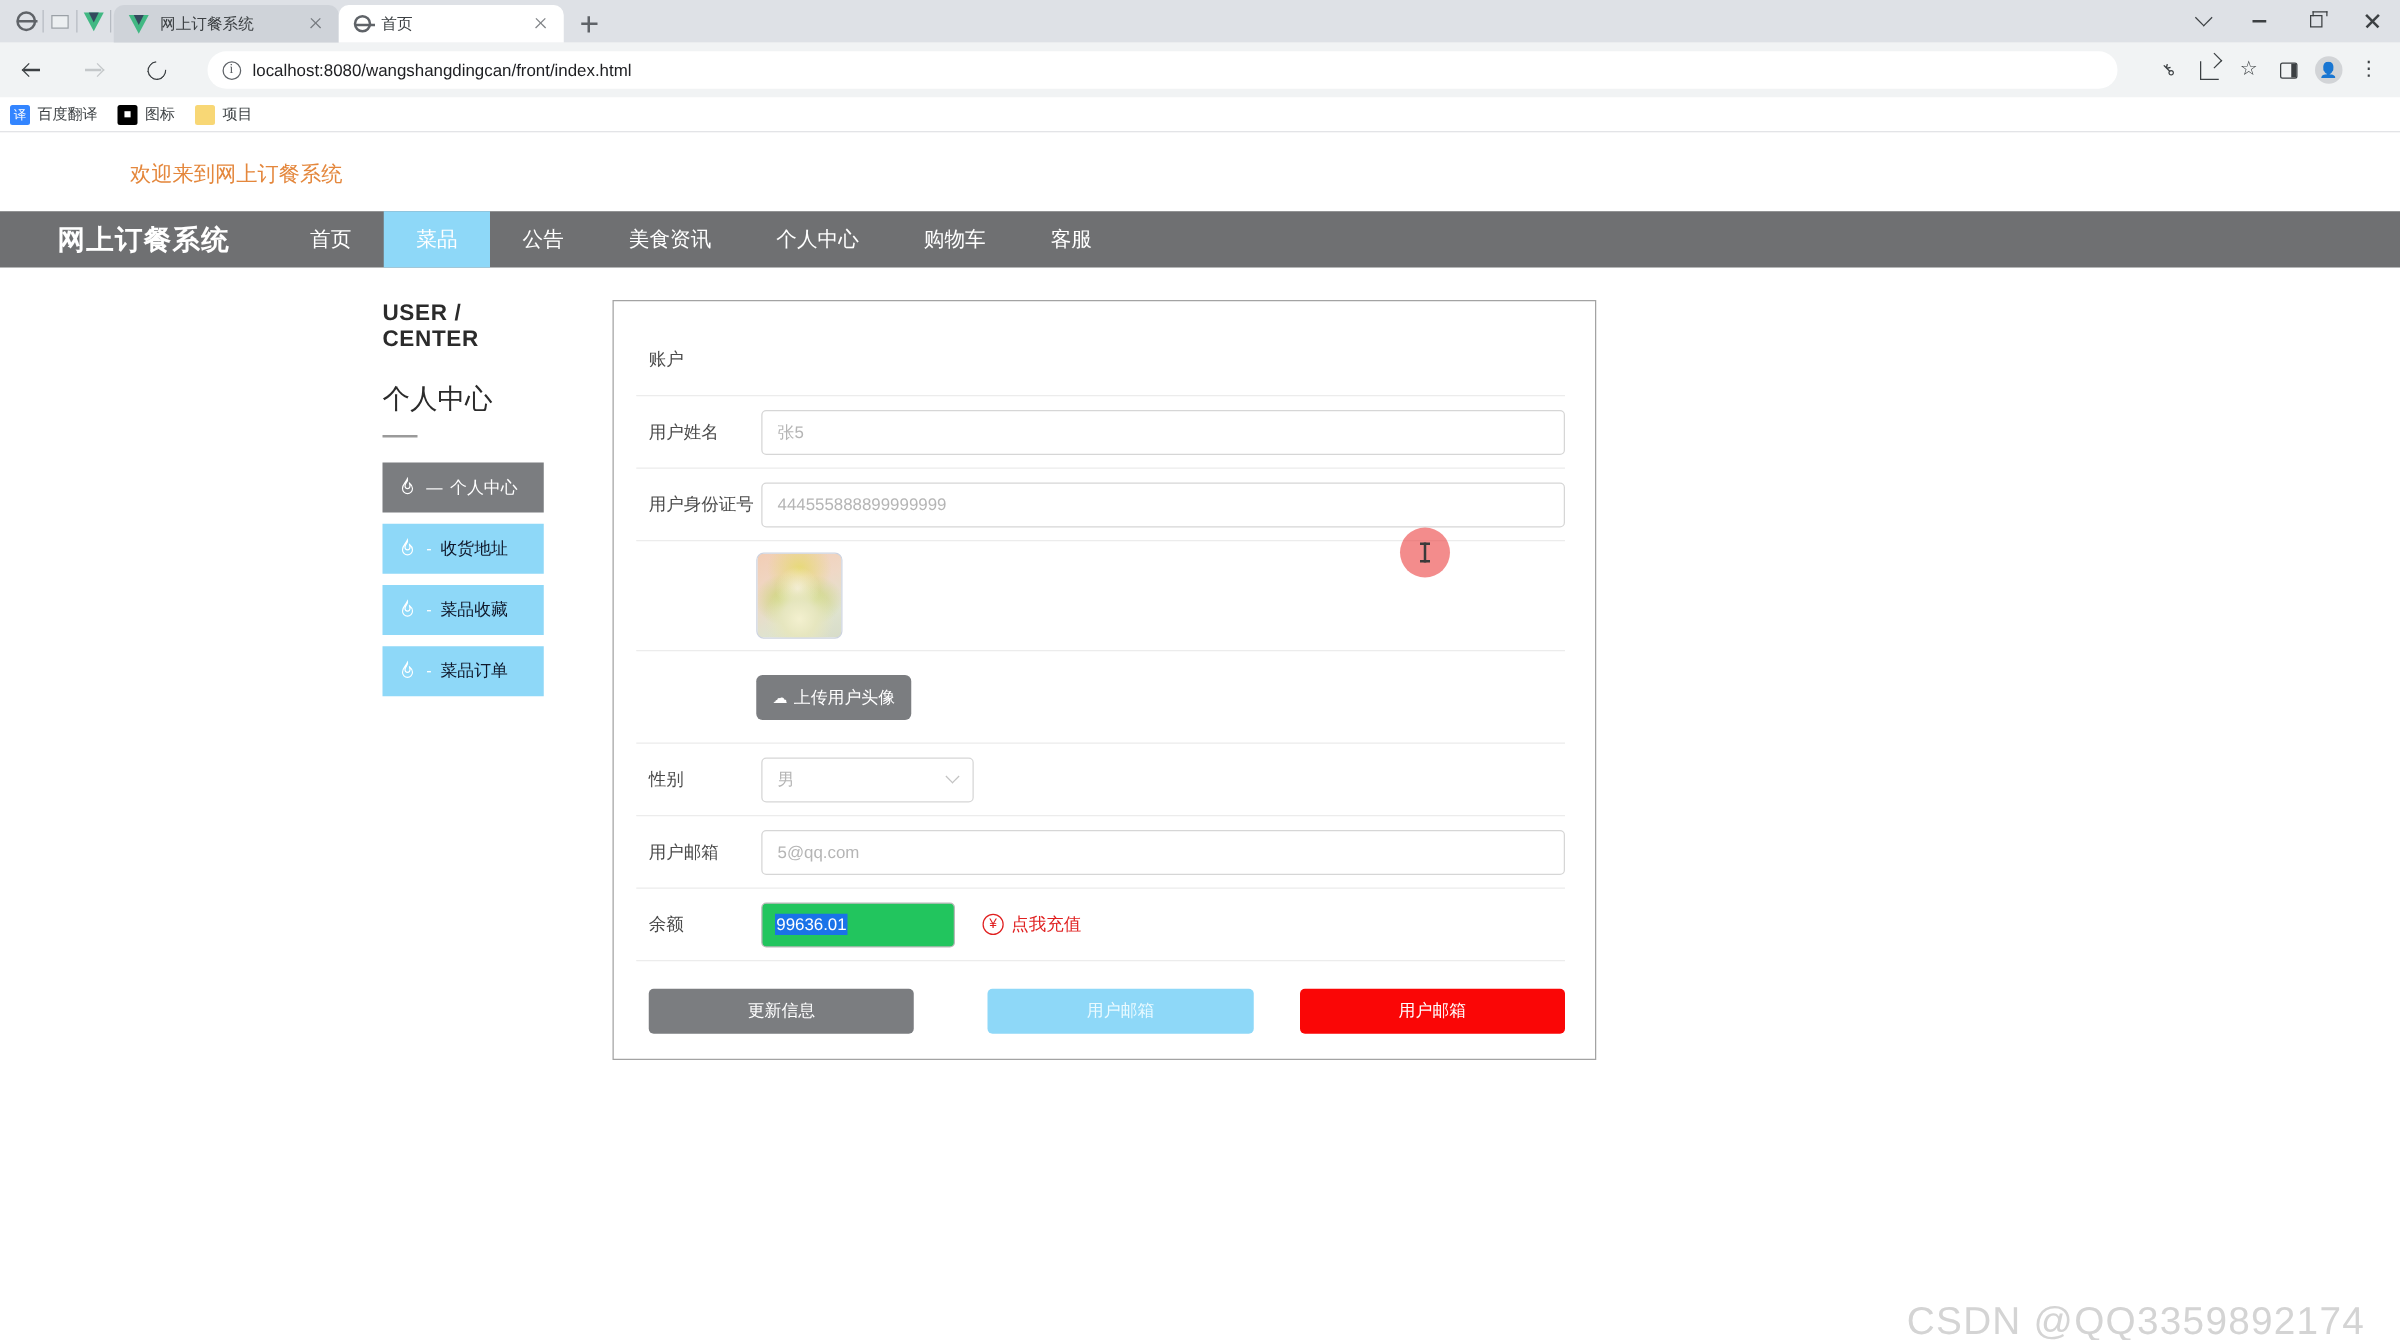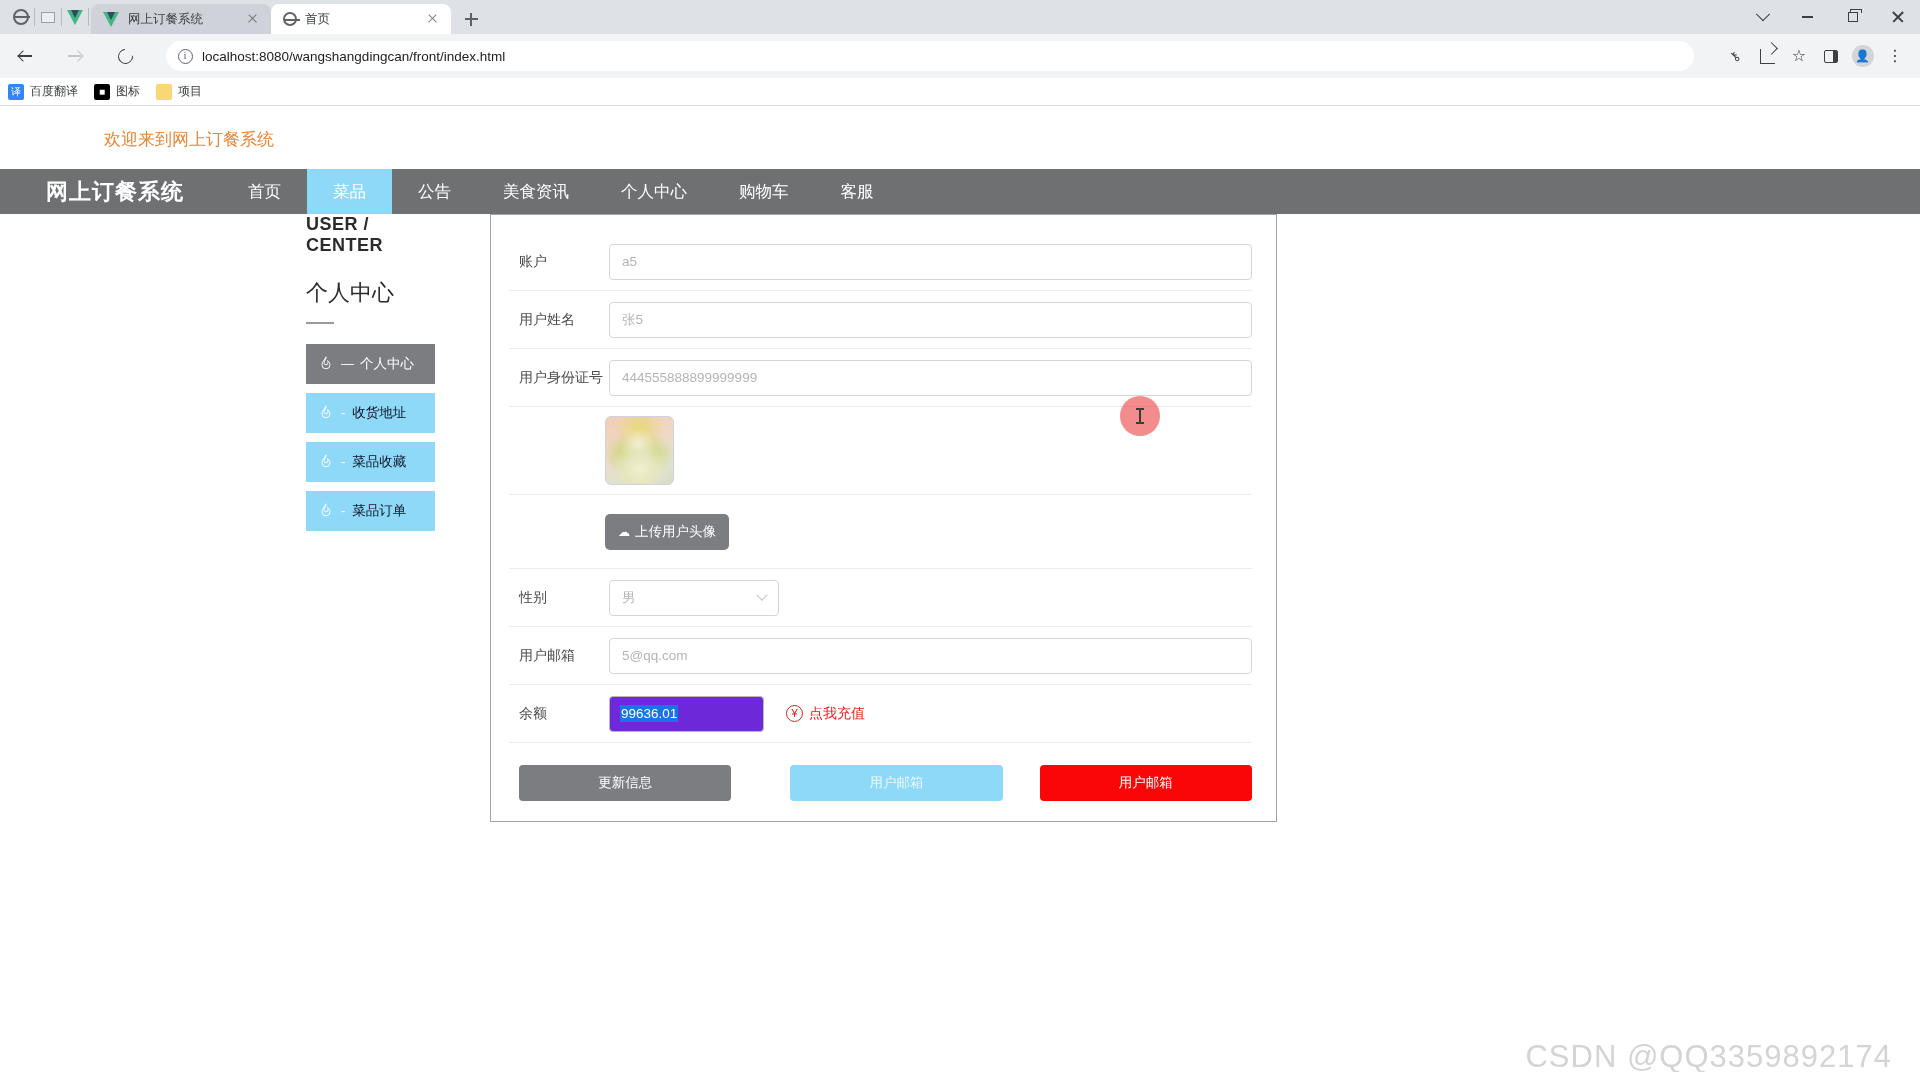--- a/index.html
+++ b/index.html
@@ -141,21 +141,21 @@
   .brand {
     color: #ffffff; font-size: 22px; font-weight: 600;
     display: flex; align-items: center; padding: 0 38px 0 46px; letter-spacing: 1px;
   }
   .nav-item {
     color: #ffffff; font-size: 16.5px; display: flex; align-items: center;
     padding: 0 26px; cursor: pointer;
   }
   .nav-item.active { background: #8ed8f8; }
 
-  .content { display: flex; }
+  .content { display: flex; padding-top: 26px; }
 
   .sidebar { width: 420px; padding-left: 306px; }
   .side-title-en {
     font-size: 18px; font-weight: bold; color: #2b2b2b; letter-spacing: .5px; margin-bottom: 22px;
   }
   .side-title-cn { font-size: 22px; color: #2b2b2b; margin-bottom: 14px; font-weight: 400; }
   .side-rule { width: 28px; height: 1.5px; background: #9a9a9a; margin-bottom: 20px; }
   .side-item {
     width: 129px; height: 40px; display: flex; align-items: center;
     padding-left: 12px; gap: 7px; margin-bottom: 9px; cursor: pointer;
@@ -209,21 +209,21 @@
 
   .row.upload-row { justify-content: flex-start; padding-left: 96px; min-height: 74px; }
   .upload-btn {
     background: #7b7d80; color: #fff; font-size: 13.5px; border-radius: 5px;
     padding: 9px 13px; display: inline-flex; align-items: center; gap: 5px; cursor: pointer;
   }
   .cloud { font-size: 12px; }
 
   .bal-input {
     width: 155px; height: 36px; border: 1px solid #b8b8b8; border-radius: 4px;
-    padding: 0 10px; font-size: 13.5px; display: flex; align-items: center; background: #6d28d9;
+    padding: 0 10px; font-size: 13.5px; display: flex; align-items: center; background: #22c55e;
   }
   .bal-sel { background: #1a73e8; color: #ffffff; padding: 1px 1px; }
   .recharge {
     display: inline-flex; align-items: center; gap: 6px; margin-left: 22px;
     color: #e02020; font-size: 14px; cursor: pointer;
   }
   .yen-badge {
     width: 17px; height: 17px; border: 1.4px solid #e02020; border-radius: 50%;
     display: flex; align-items: center; justify-content: center; font-size: 11px; line-height: 1;
   }
@@ -416,21 +416,20 @@
           </span>
           <span class="dash">-</span>
           <span class="lbl">菜品订单</span>
         </div>
       </div>
 
       <div class="card">
 
         <div class="row">
           <div class="row-label">账户</div>
-          <div class="inp">a5</div>
         </div>
 
         <div class="row">
           <div class="row-label">用户姓名</div>
           <div class="inp">张5</div>
         </div>
 
 
         <div class="row">
           <div class="row-label">用户身份证号</div>

